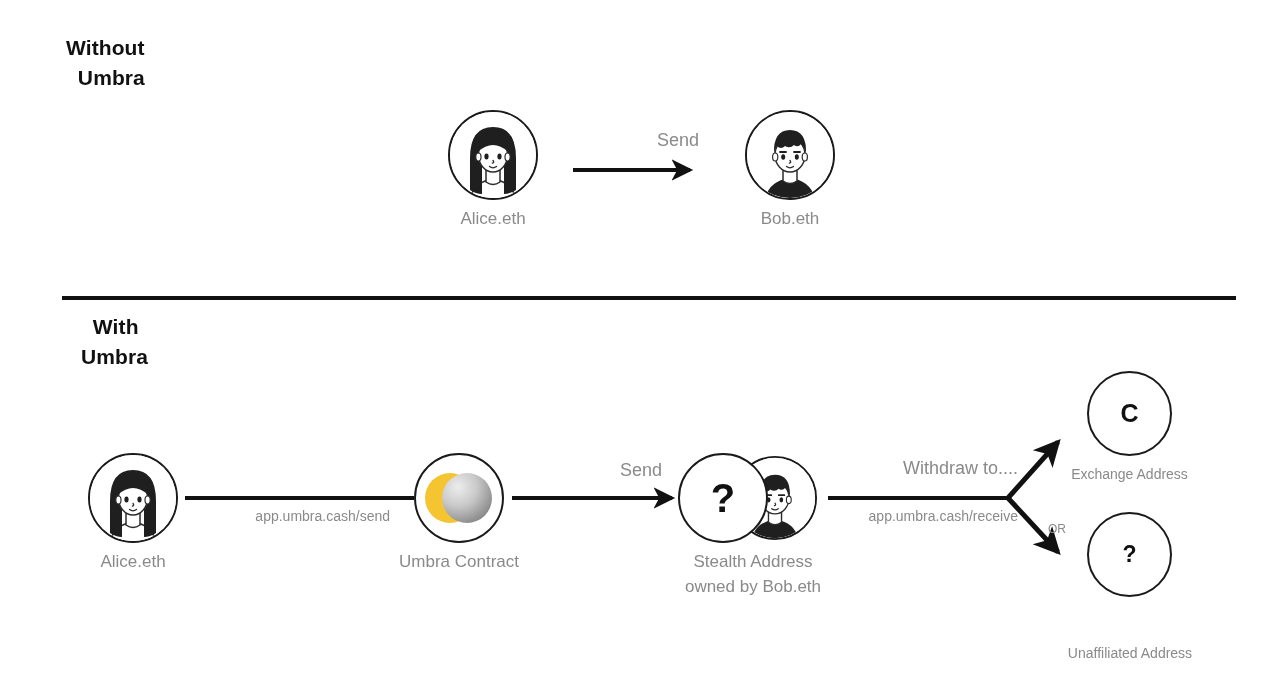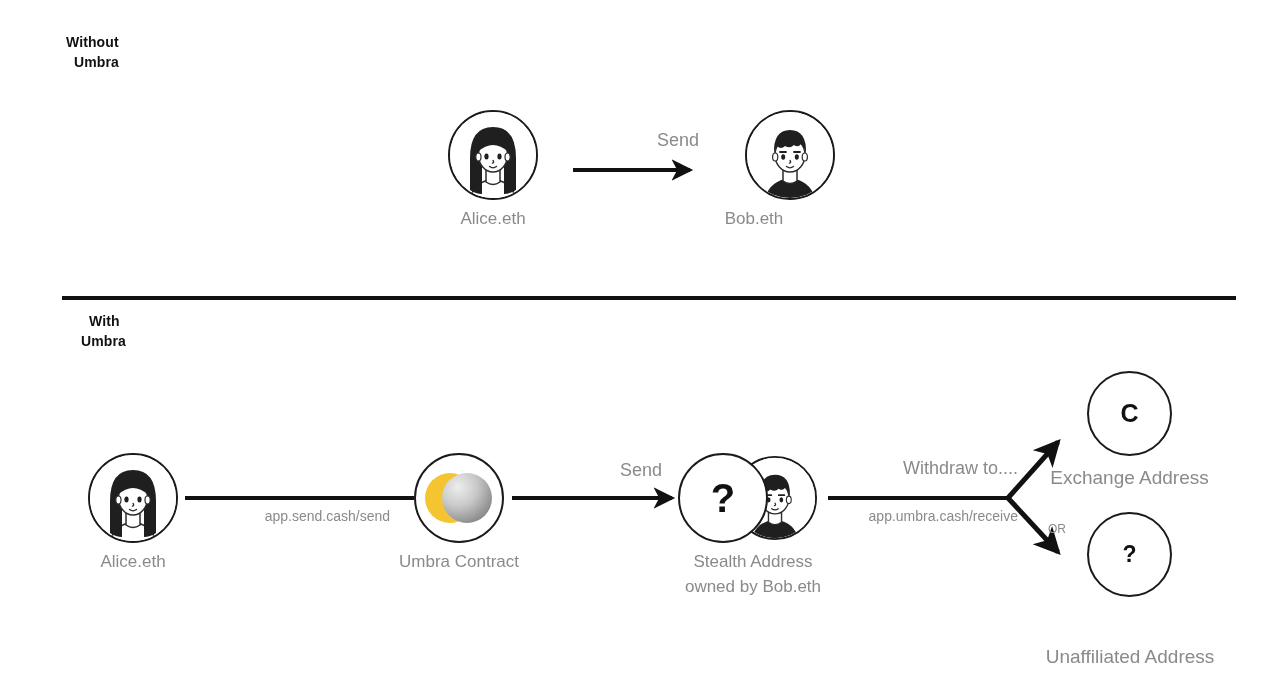--- a/index.html
+++ b/index.html
@@ -16,21 +16,21 @@
   }
   .stage {
     position: absolute;
     left: 0; top: 0;
     width: 1276px;
     height: 698px;
   }
   .section-title {
     position: absolute;
     font-weight: bold;
-    font-size: 14px;
+    font-size: 21px;
     color: #111111;
     line-height: 1.42;
     white-space: pre;
     letter-spacing: .1px;
   }
   #title-without { left: 66px; top: 33px; }
   #title-with   { left: 66px; top: 312px; }
 
   .divider {
     position: absolute;
@@ -53,21 +53,21 @@
   }
   .node-label {
     position: absolute;
     color: #8a8a8a;
     font-size: 17px;
     text-align: center;
     white-space: pre;
     line-height: 1.45;
   }
   .node-label.small {
-    font-size: 19px;
+    font-size: 14px;
   }
 
   .edge-label {
     position: absolute;
     color: #8a8a8a;
     text-align: right;
     white-space: pre;
   }
   .edge-label.primary { font-size: 18px; }
   .edge-label.sub     { font-size: 14px; }
@@ -181,21 +181,21 @@
         <path d="M35 42 h6" stroke="#1f1f1f" stroke-width="1.8" stroke-linecap="round"></path>
         <path d="M49 42 h6" stroke="#1f1f1f" stroke-width="1.8" stroke-linecap="round"></path>
 
         <ellipse cx="38.2" cy="47" rx="2" ry="2.8" fill="#1f1f1f"></ellipse>
         <ellipse cx="51.8" cy="47" rx="2" ry="2.8" fill="#1f1f1f"></ellipse>
 
         <path d="M45 50.5 q1.6 2.2 -0.6 2.6" stroke="#2b2b2b" stroke-width="1.3" fill="none" stroke-linecap="round"></path>
         <path d="M41.5 56.5 q3.5 2.6 7 0" stroke="#2b2b2b" stroke-width="1.3" fill="none" stroke-linecap="round"></path>
       </g>
     </svg>
-    <div class="node-label" style="left:684px; top:207px; width:140px;">Bob.eth</div>
+    <div class="node-label" style="left:720px; top:207px; width:140px;">Bob.eth</div>
   </div>
 
   <div class="node">
     <div class="circle-outline" style="left:88px; top:453px; width:90px; height:90px;"></div>
     <svg class="avatar-svg" style="left:88px; top:453px;" width="90" height="90" viewBox="0 0 90 90">
       <defs>
           <clipPath id="clipAliceBot">
             <circle cx="45" cy="45" r="43"></circle>
           </clipPath>
         </defs>
@@ -210,21 +210,21 @@
         <ellipse cx="59.6" cy="47" rx="2.6" ry="4" fill="#ffffff" stroke="#2b2b2b" stroke-width="1.2"></ellipse>
         <ellipse cx="38.5" cy="46.5" rx="2.1" ry="2.9" fill="#1f1f1f"></ellipse>
         <ellipse cx="51.5" cy="46.5" rx="2.1" ry="2.9" fill="#1f1f1f"></ellipse>
         <path d="M45 50.5 q1.6 2.2 -0.6 2.6" stroke="#2b2b2b" stroke-width="1.3" fill="none" stroke-linecap="round"></path>
         <path d="M41.5 56.5 q3.5 2.6 7 0" stroke="#2b2b2b" stroke-width="1.3" fill="none" stroke-linecap="round"></path>
       </g>
     </svg>
     <div class="node-label" style="left:63px; top:550px; width:140px;">Alice.eth</div>
   </div>
 
-  <div class="edge-label sub" style="left:205px; top:508px; width:185px;">app.send.cash/send</div>
+  <div class="edge-label sub" style="left:205px; top:508px; width:185px;">app.umbra.cash/send</div>
 
   <div class="node">
     <div class="circle-outline" style="left:414px; top:453px; width:90px; height:90px;"></div>
     <svg class="avatar-svg" style="left:414px; top:453px;" width="90" height="90" viewBox="0 0 90 90">
       <circle cx="36" cy="45" r="25" fill="#F5C431"></circle>
       <circle cx="53" cy="45" r="25" fill="url(#umbraGray)"></circle>
     </svg>
     <div class="node-label" style="left:379px; top:550px; width:160px;">Umbra Contract</div>
   </div>
 

